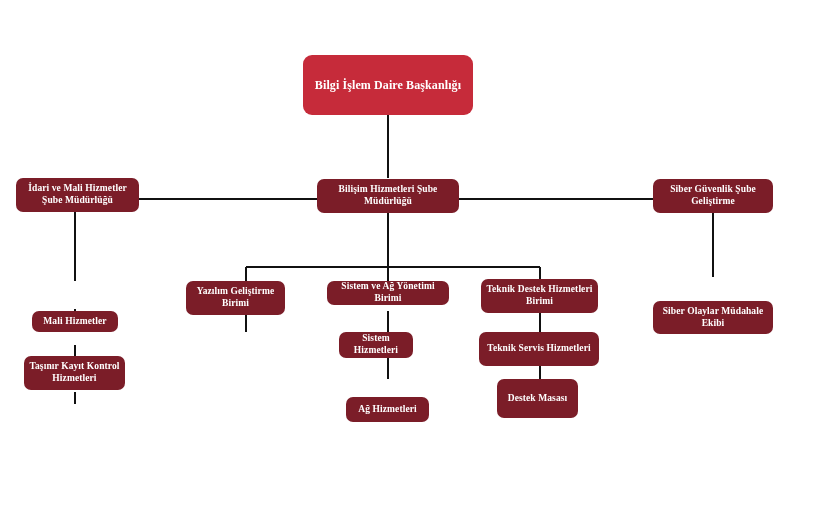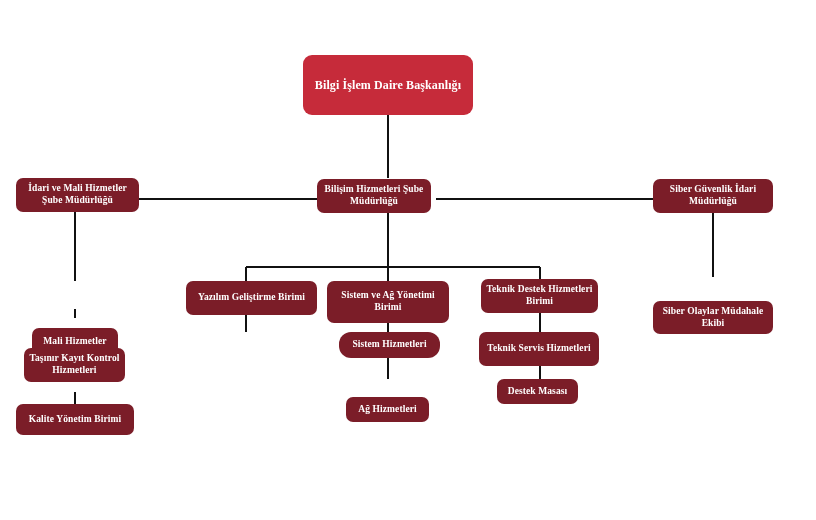--- a/index.html
+++ b/index.html
@@ -63,67 +63,64 @@
   </svg>
 
   <div class="node root" style="left:303px;top:55px;width:170px;height:60px;">
     <span>Bilgi İşlem Daire Başkanlığı</span>
   </div>
 
   <div class="node" style="left:16px;top:178px;width:123px;height:34px;">
     <span>İdari ve Mali Hizmetler Şube Müdürlüğü</span>
   </div>
 
-  <div class="node" style="left:317px;top:179px;width:114px;height:34px;">
+  <div class="node" style="left:317px;top:179px;width:142px;height:34px;">
     <span>Bilişim Hizmetleri Şube Müdürlüğü</span>
   </div>
 
   <div class="node" style="left:653px;top:179px;width:120px;height:34px;">
-    <span>Siber Güvenlik İdari Müdürlüğü</span>
+    <span>Siber Güvenlik Şube Geliştirme</span>
   </div>
 
 
-  <div class="node" style="left:32px;top:328px;width:86px;height:27px;">
+  <div class="node" style="left:32px;top:311px;width:86px;height:21px;">
     <span>Mali Hizmetler</span>
   </div>
 
-  <div class="node" style="left:24px;top:348px;width:101px;height:34px;">
+  <div class="node" style="left:24px;top:356px;width:101px;height:34px;">
     <span>Taşınır Kayıt Kontrol Hizmetleri</span>
   </div>
 
-  <div class="node" style="left:16px;top:404px;width:118px;height:31px;">
-    <span>Kalite Yönetim Birimi</span>
-  </div>
 
-  <div class="node" style="left:186px;top:281px;width:131px;height:34px;">
+  <div class="node" style="left:186px;top:281px;width:99px;height:34px;">
     <span>Yazılım Geliştirme Birimi</span>
   </div>
 
-  <div class="node" style="left:327px;top:281px;width:122px;height:42px;">
+  <div class="node" style="left:327px;top:281px;width:122px;height:24px;">
     <span>Sistem ve Ağ Yönetimi Birimi</span>
   </div>
 
   <div class="node" style="left:481px;top:279px;width:117px;height:34px;align-items:center;">
     <span>Teknik Destek Hizmetleri Birimi</span>
   </div>
 
 
-  <div class="node" style="left:339px;top:332px;width:101px;height:26px;border-radius:12px;">
+  <div class="node" style="left:339px;top:332px;width:74px;height:26px;">
     <span>Sistem Hizmetleri</span>
   </div>
 
   <div class="node" style="left:479px;top:332px;width:120px;height:34px;">
     <span>Teknik Servis Hizmetleri</span>
   </div>
 
   <div class="node" style="left:346px;top:379px;width:83px;height:25px;margin-top:18px;">
     <span>Ağ Hizmetleri</span>
   </div>
 
-  <div class="node" style="left:497px;top:379px;width:81px;height:25px;">
+  <div class="node" style="left:497px;top:379px;width:81px;height:39px;">
     <span>Destek Masası</span>
   </div>
 
   <div class="node" style="left:653px;top:277px;width:120px;height:33px;margin-top:24px;">
     <span>Siber Olaylar Müdahale Ekibi</span>
   </div>
 
 </div>
 
 </body></html>

